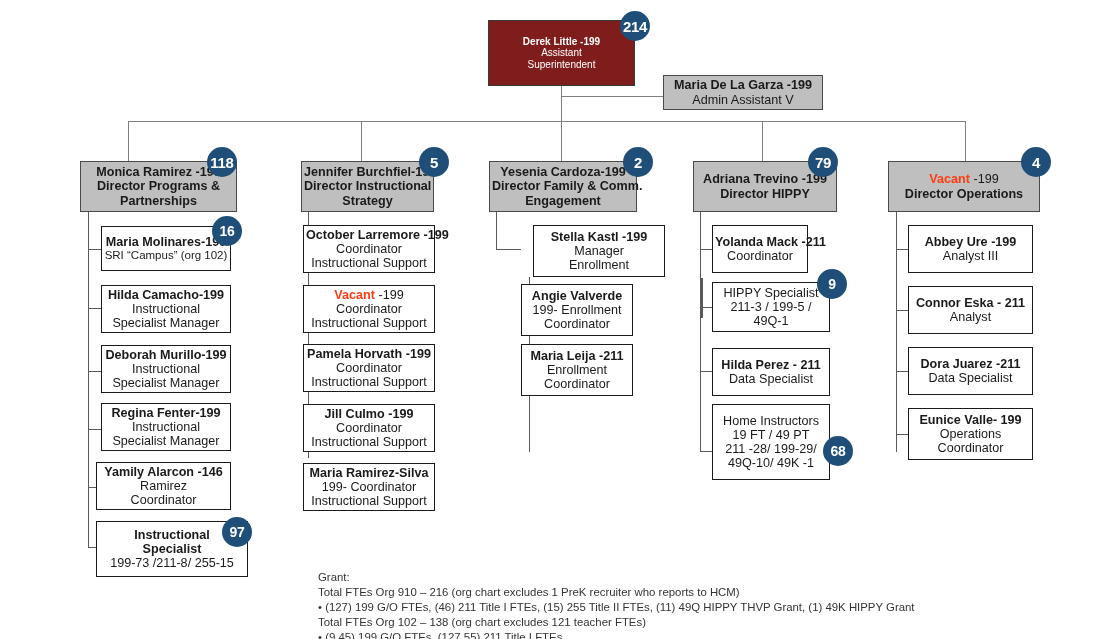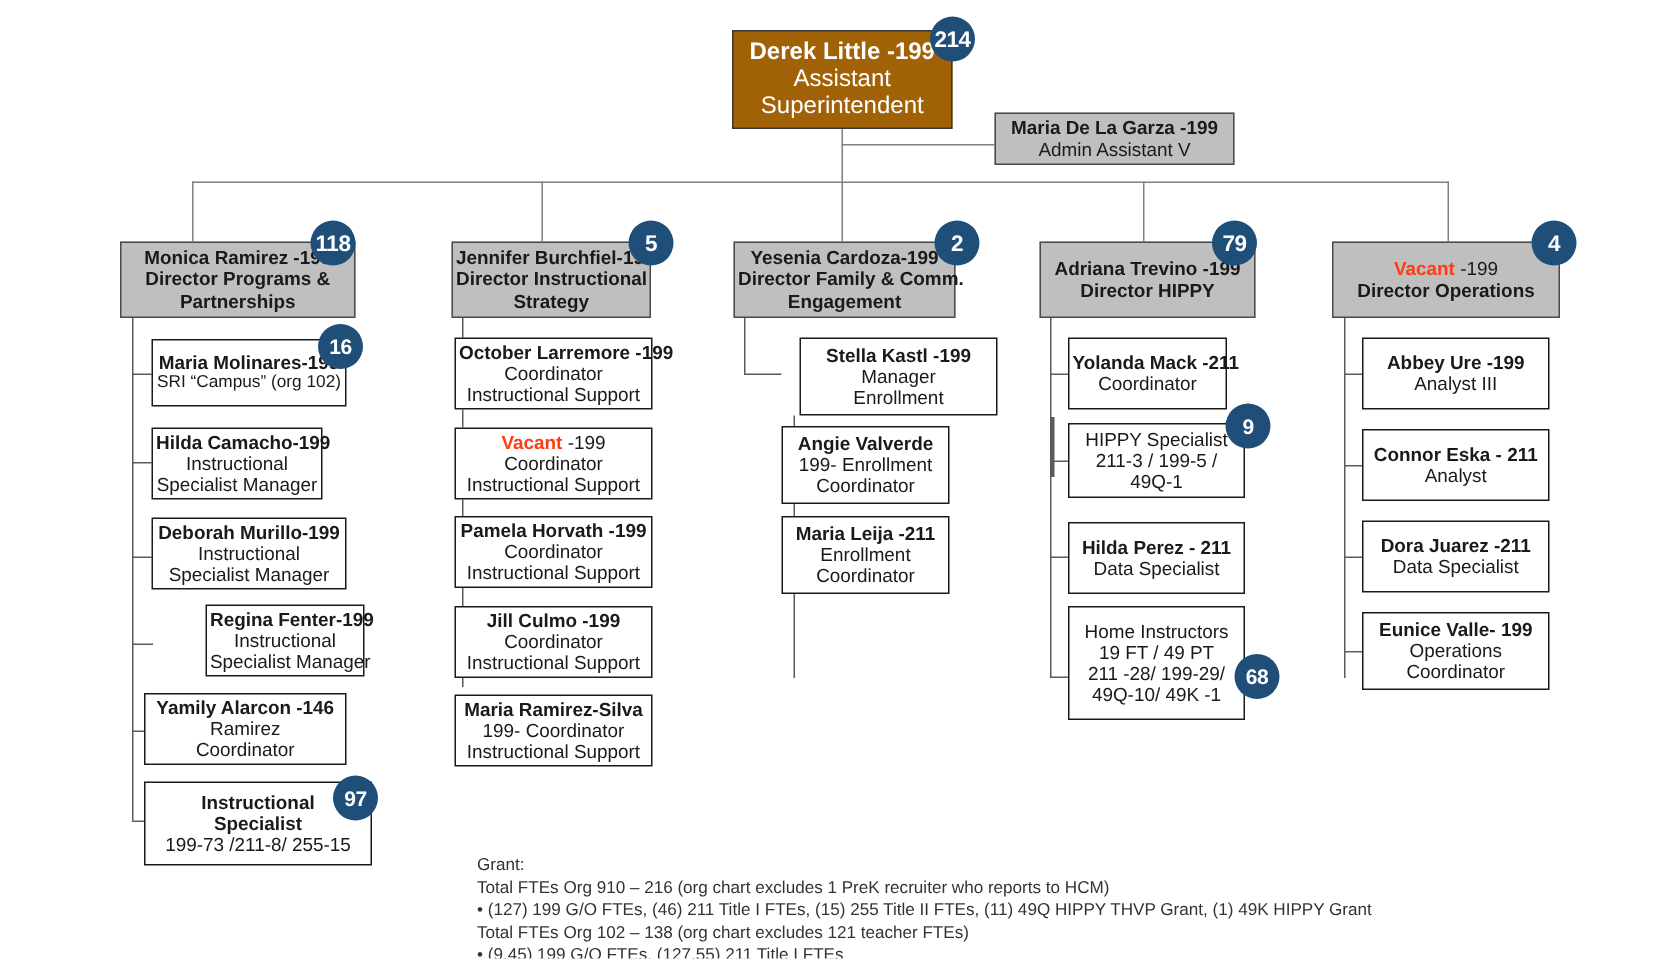--- a/index.html
+++ b/index.html
@@ -34,24 +34,24 @@
     z-index: 3;
   }
   .node .ln {
     display: block;
     padding: 0 2px;
     white-space: nowrap;
   }
 
   
   .node.root {
-    background: #a16207;
+    background: #7f1d1d;
     border: 1.4px solid #3b3936;
     color: #ffffff;
-    font-size: 16px;
+    font-size: 10px;
   }
   .node.root .ln.b { font-weight: bold; }
 
   
   .node.gray {
     background: #bfbfbf;
     border: 1.4px solid #4a4a4a;
     font-size: 12.6px;
   }
   .node.gray .ln.b { font-weight: bold; }
@@ -170,33 +170,33 @@
     <span class="ln b">Partnerships</span>
   </div>
   <div class="badge" style="left:207px; top:147px;">118</div>
 
   <div class="node white" style="left:101px; top:226px; width:130px; height:45px;">
     <span class="ln b">Maria Molinares-199</span>
     <span class="ln" style="font-size:11.5px;">SRI “Campus” (org 102)</span>
   </div>
   <div class="badge sm" style="left:212px; top:216px;">16</div>
 
-  <div class="node white" style="left:101px; top:285px; width:114px; height:48px;">
+  <div class="node white" style="left:101px; top:285px; width:130px; height:48px;">
     <span class="ln b">Hilda Camacho-199</span>
     <span class="ln">Instructional</span>
     <span class="ln">Specialist Manager</span>
   </div>
 
   <div class="node white" style="left:101px; top:345px; width:130px; height:48px;">
     <span class="ln b">Deborah Murillo-199</span>
     <span class="ln">Instructional</span>
     <span class="ln">Specialist Manager</span>
   </div>
 
-  <div class="node white" style="left:101px; top:403px; width:106px; height:48px;margin-left:36px;">
+  <div class="node white" style="left:101px; top:403px; width:130px; height:48px;">
     <span class="ln b">Regina Fenter-199</span>
     <span class="ln">Instructional</span>
     <span class="ln">Specialist Manager</span>
   </div>
 
   <div class="node white" style="left:96px; top:462px; width:135px; height:48px;">
     <span class="ln b">Yamily Alarcon -146</span>
     <span class="ln">Ramirez</span>
     <span class="ln">Coordinator</span>
   </div>
@@ -269,21 +269,21 @@
     <span class="ln">Enrollment</span>
     <span class="ln">Coordinator</span>
   </div>
 
   <div class="node gray" style="left:693px; top:161px; width:144px; height:51px;">
     <span class="ln b">Adriana Trevino -199</span>
     <span class="ln b">Director HIPPY</span>
   </div>
   <div class="badge" style="left:808px; top:147px;">79</div>
 
-  <div class="node white" style="left:712px; top:225px; width:106px; height:48px;">
+  <div class="node white" style="left:712px; top:225px; width:96px; height:48px;">
     <span class="ln b">Yolanda Mack -211</span>
     <span class="ln">Coordinator</span>
   </div>
 
   <div class="node white" style="left:712px; top:282px; width:118px; height:50px;">
     <span class="ln">HIPPY Specialist</span>
     <span class="ln">211-3 / 199-5 /</span>
     <span class="ln">49Q-1</span>
   </div>
   <div class="badge sm" style="left:817px; top:269px;">9</div>

